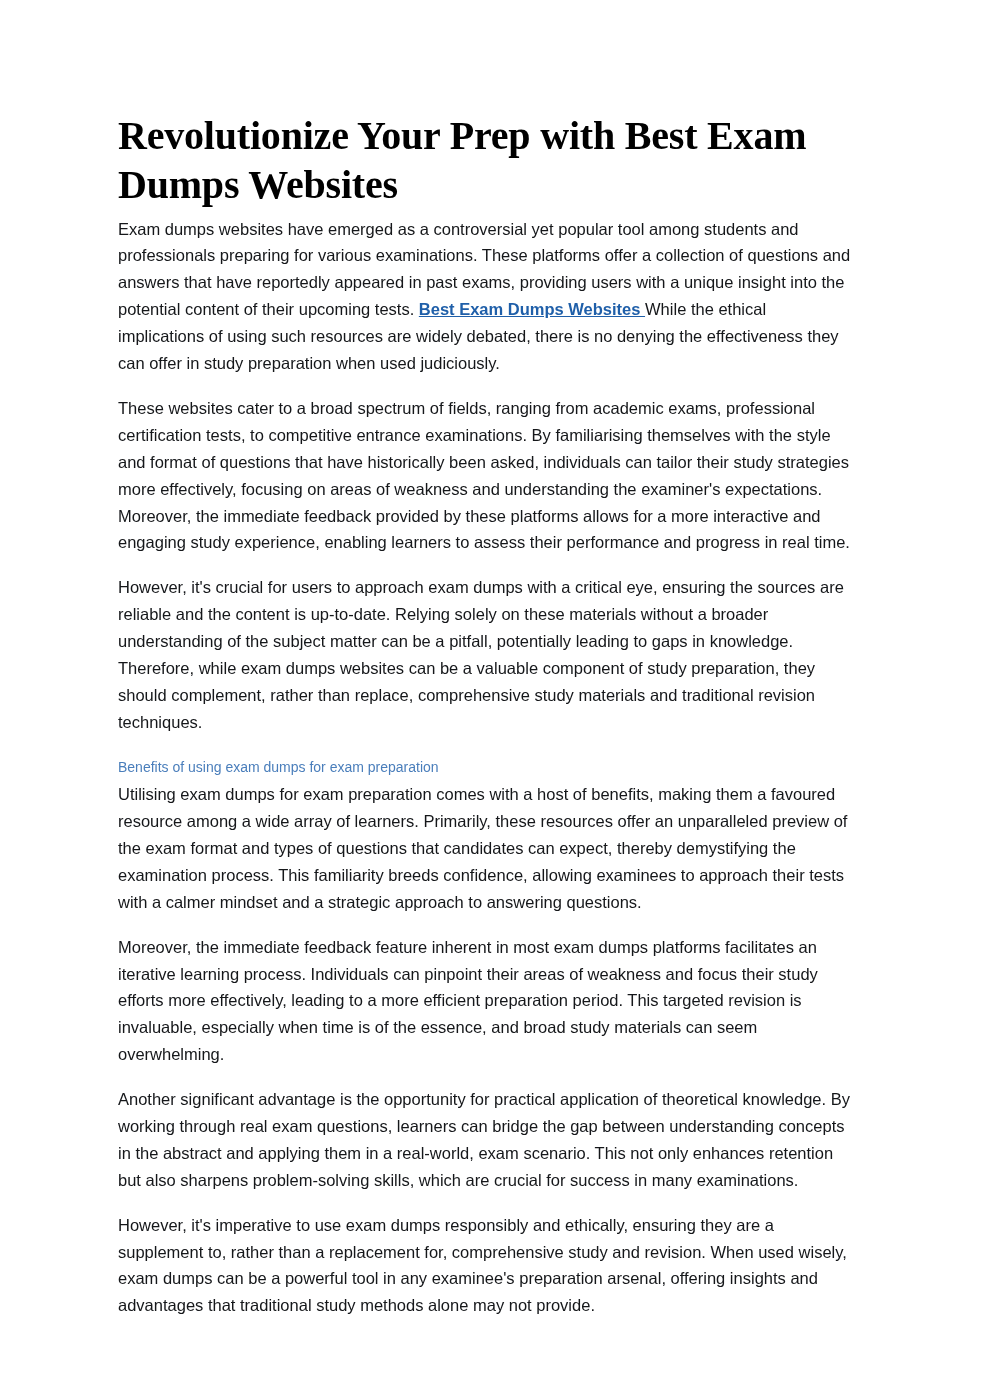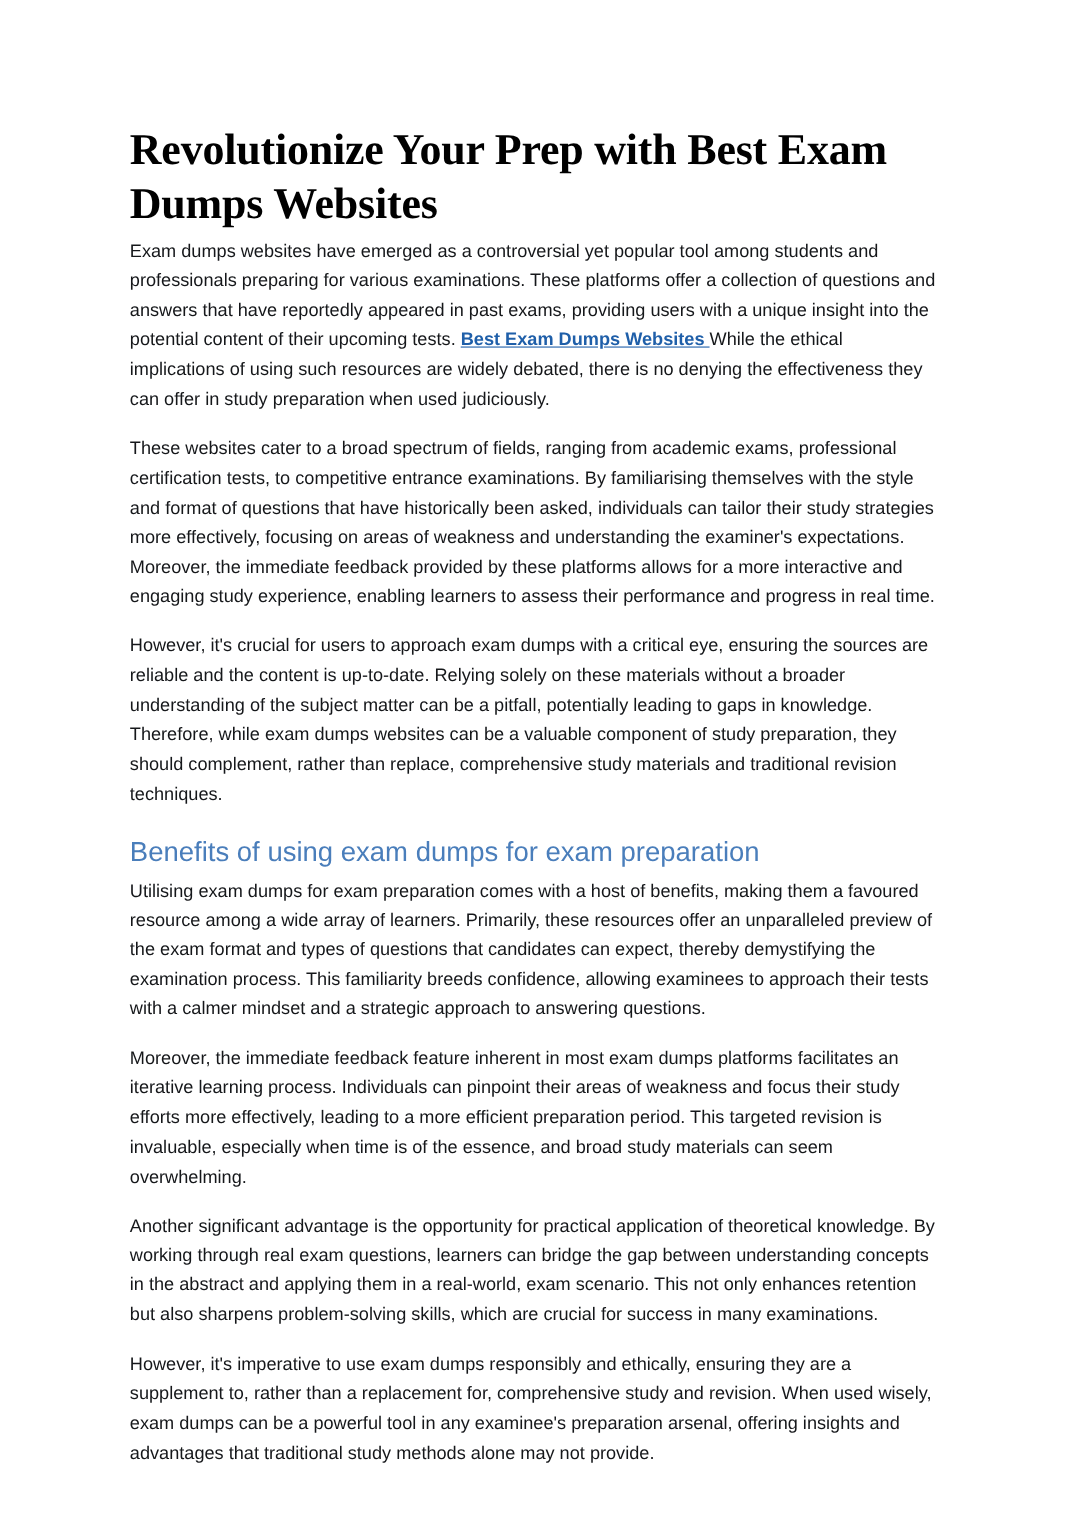--- a/index.html
+++ b/index.html
@@ -41,21 +41,21 @@
   }
   p.body-par.first {
     margin-top: 2px;
   }
   .inline-link {
     color: #1f5fa9;
     font-weight: bold;
     text-decoration: underline;
   }
   h2.section-heading {
-    font-size: 25px;
+    font-size: 14px;
     font-weight: normal;
     color: #4a7ebb;
     margin: 22px 0 4px 0;
     line-height: 1.4;
   }
   .spacer-bottom {
     height: 1px;
   }
 </style>
 </head>

